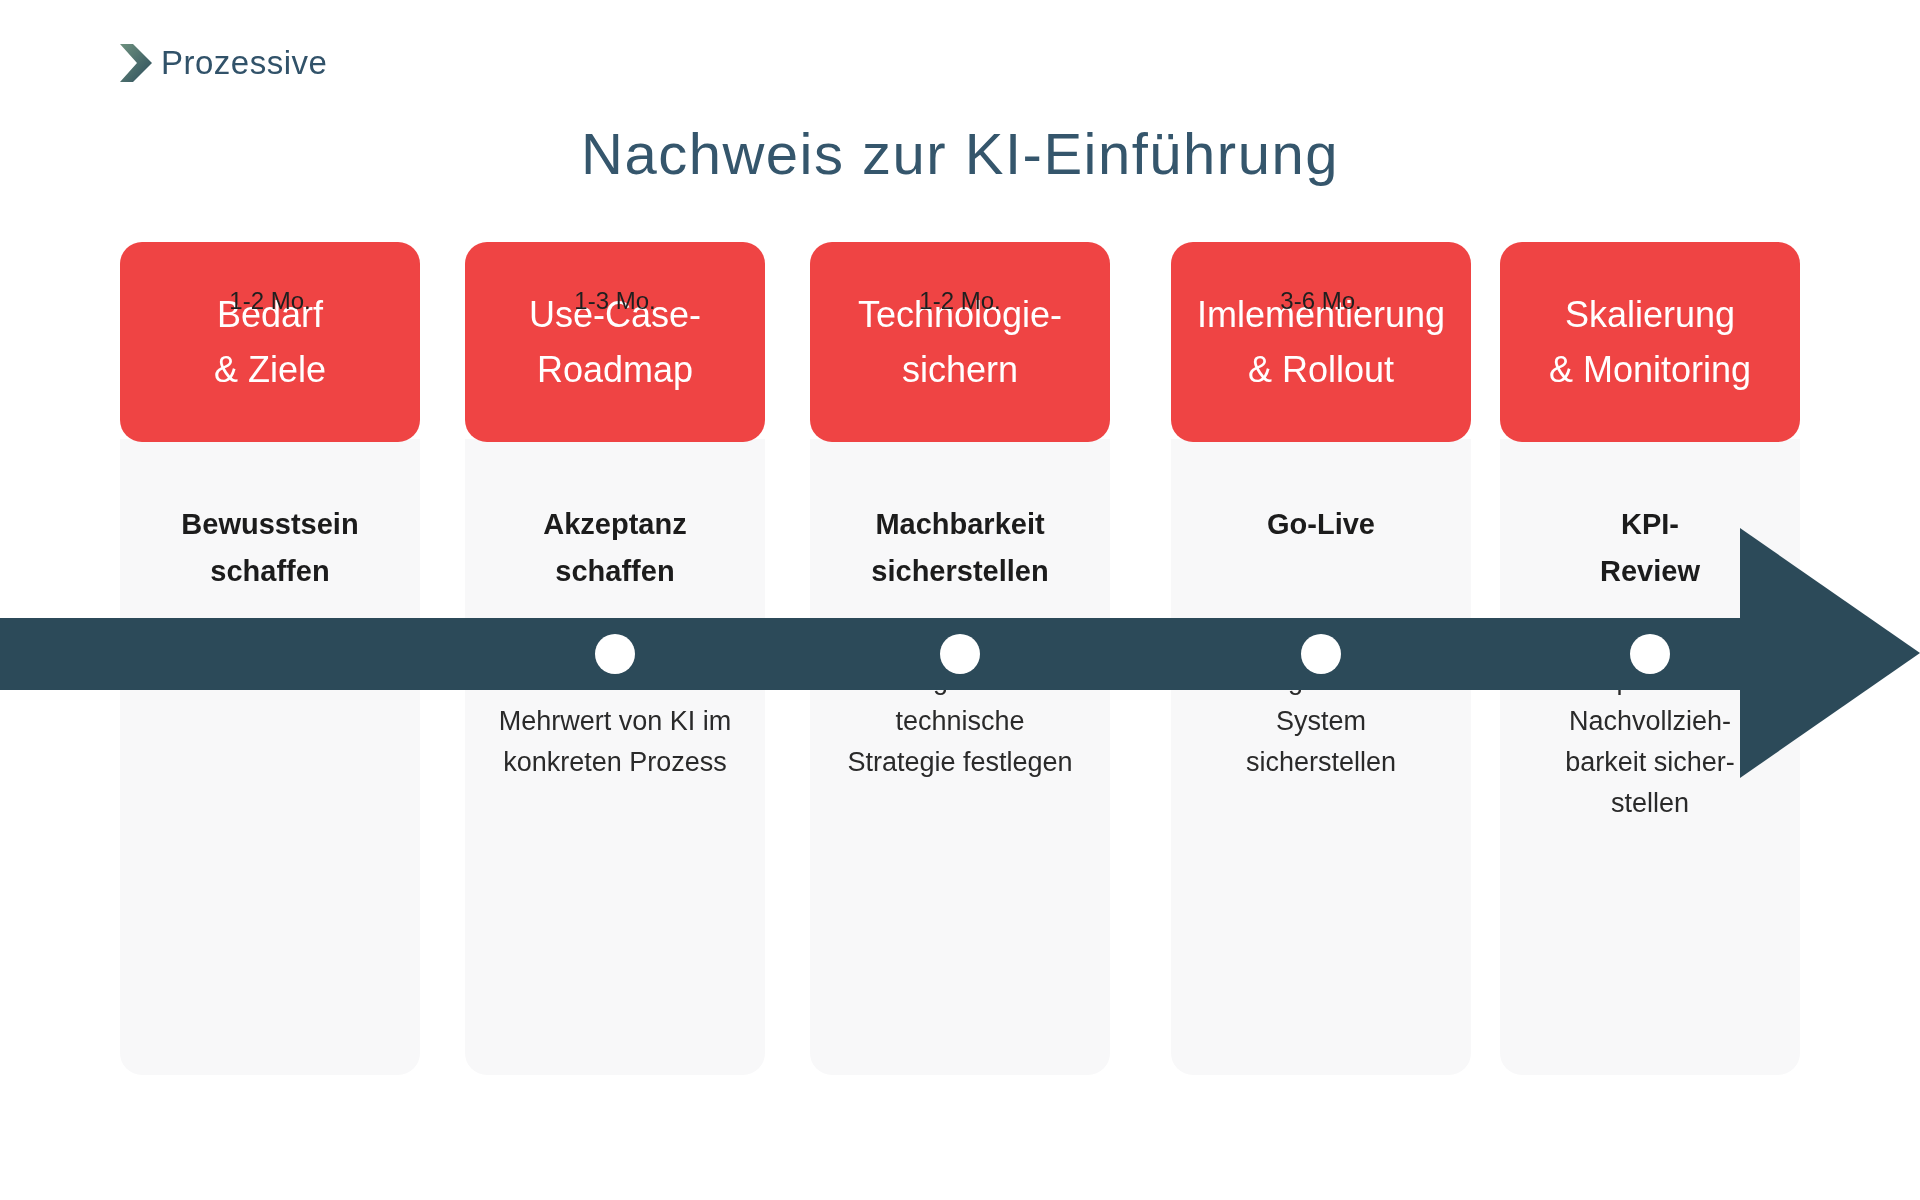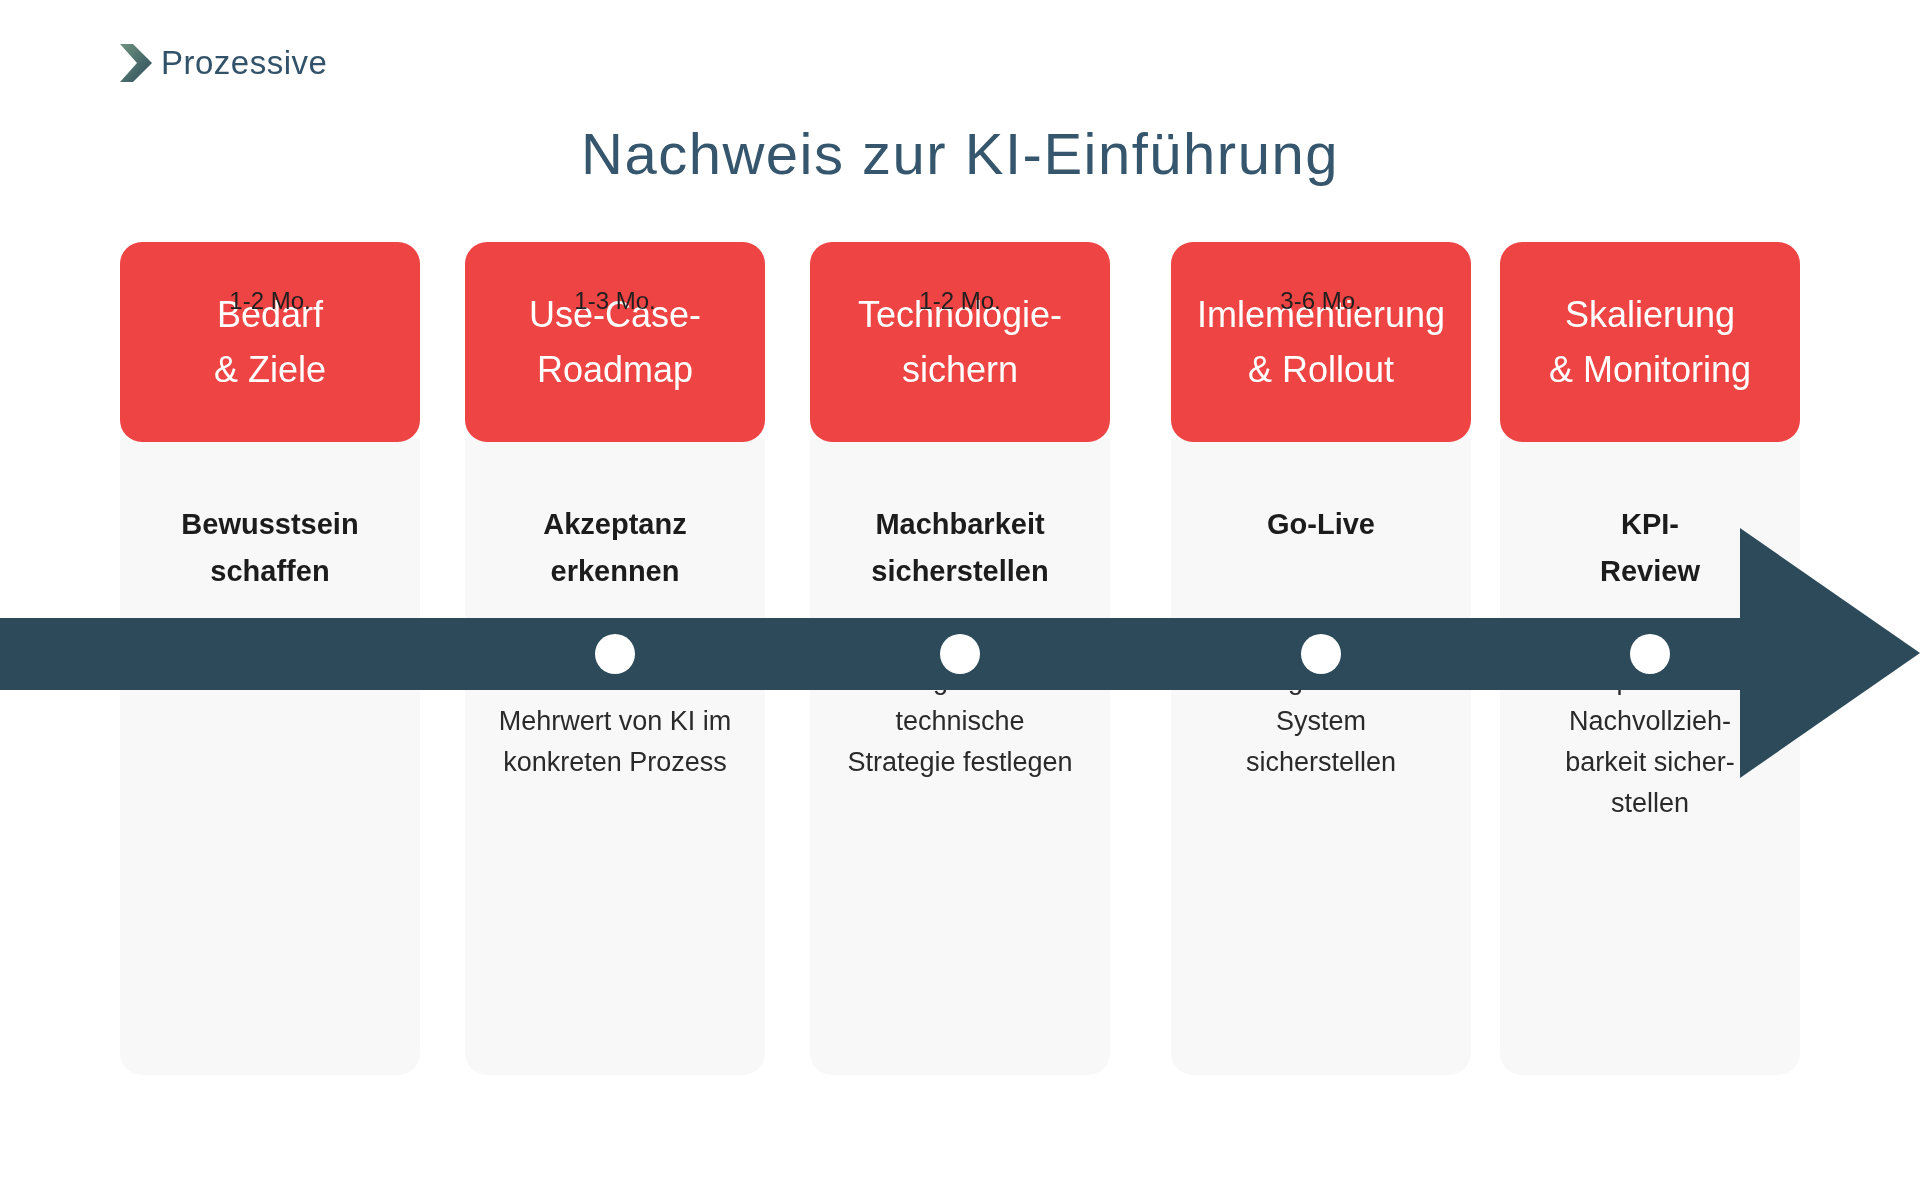--- a/index.html
+++ b/index.html
@@ -101,21 +101,21 @@
 schaffen</div>
 
   </div>
 
   <div class="col c1">
     <div class="col-body"></div>
     <div class="col-header">Use-Case-
 Roadmap</div>
     <div class="duration">1-3 Mo.</div>
     <div class="milestone">Akzeptanz
-erkennen</div>
+schaffen</div>
     <div class="description">Nachweis von
 Mehrwert von KI im
 konkreten Prozess</div>
     <div class="dot"></div>
   </div>
 
   <div class="col c2">
     <div class="col-body"></div>
     <div class="col-header">Technologie-
 sichern</div>

